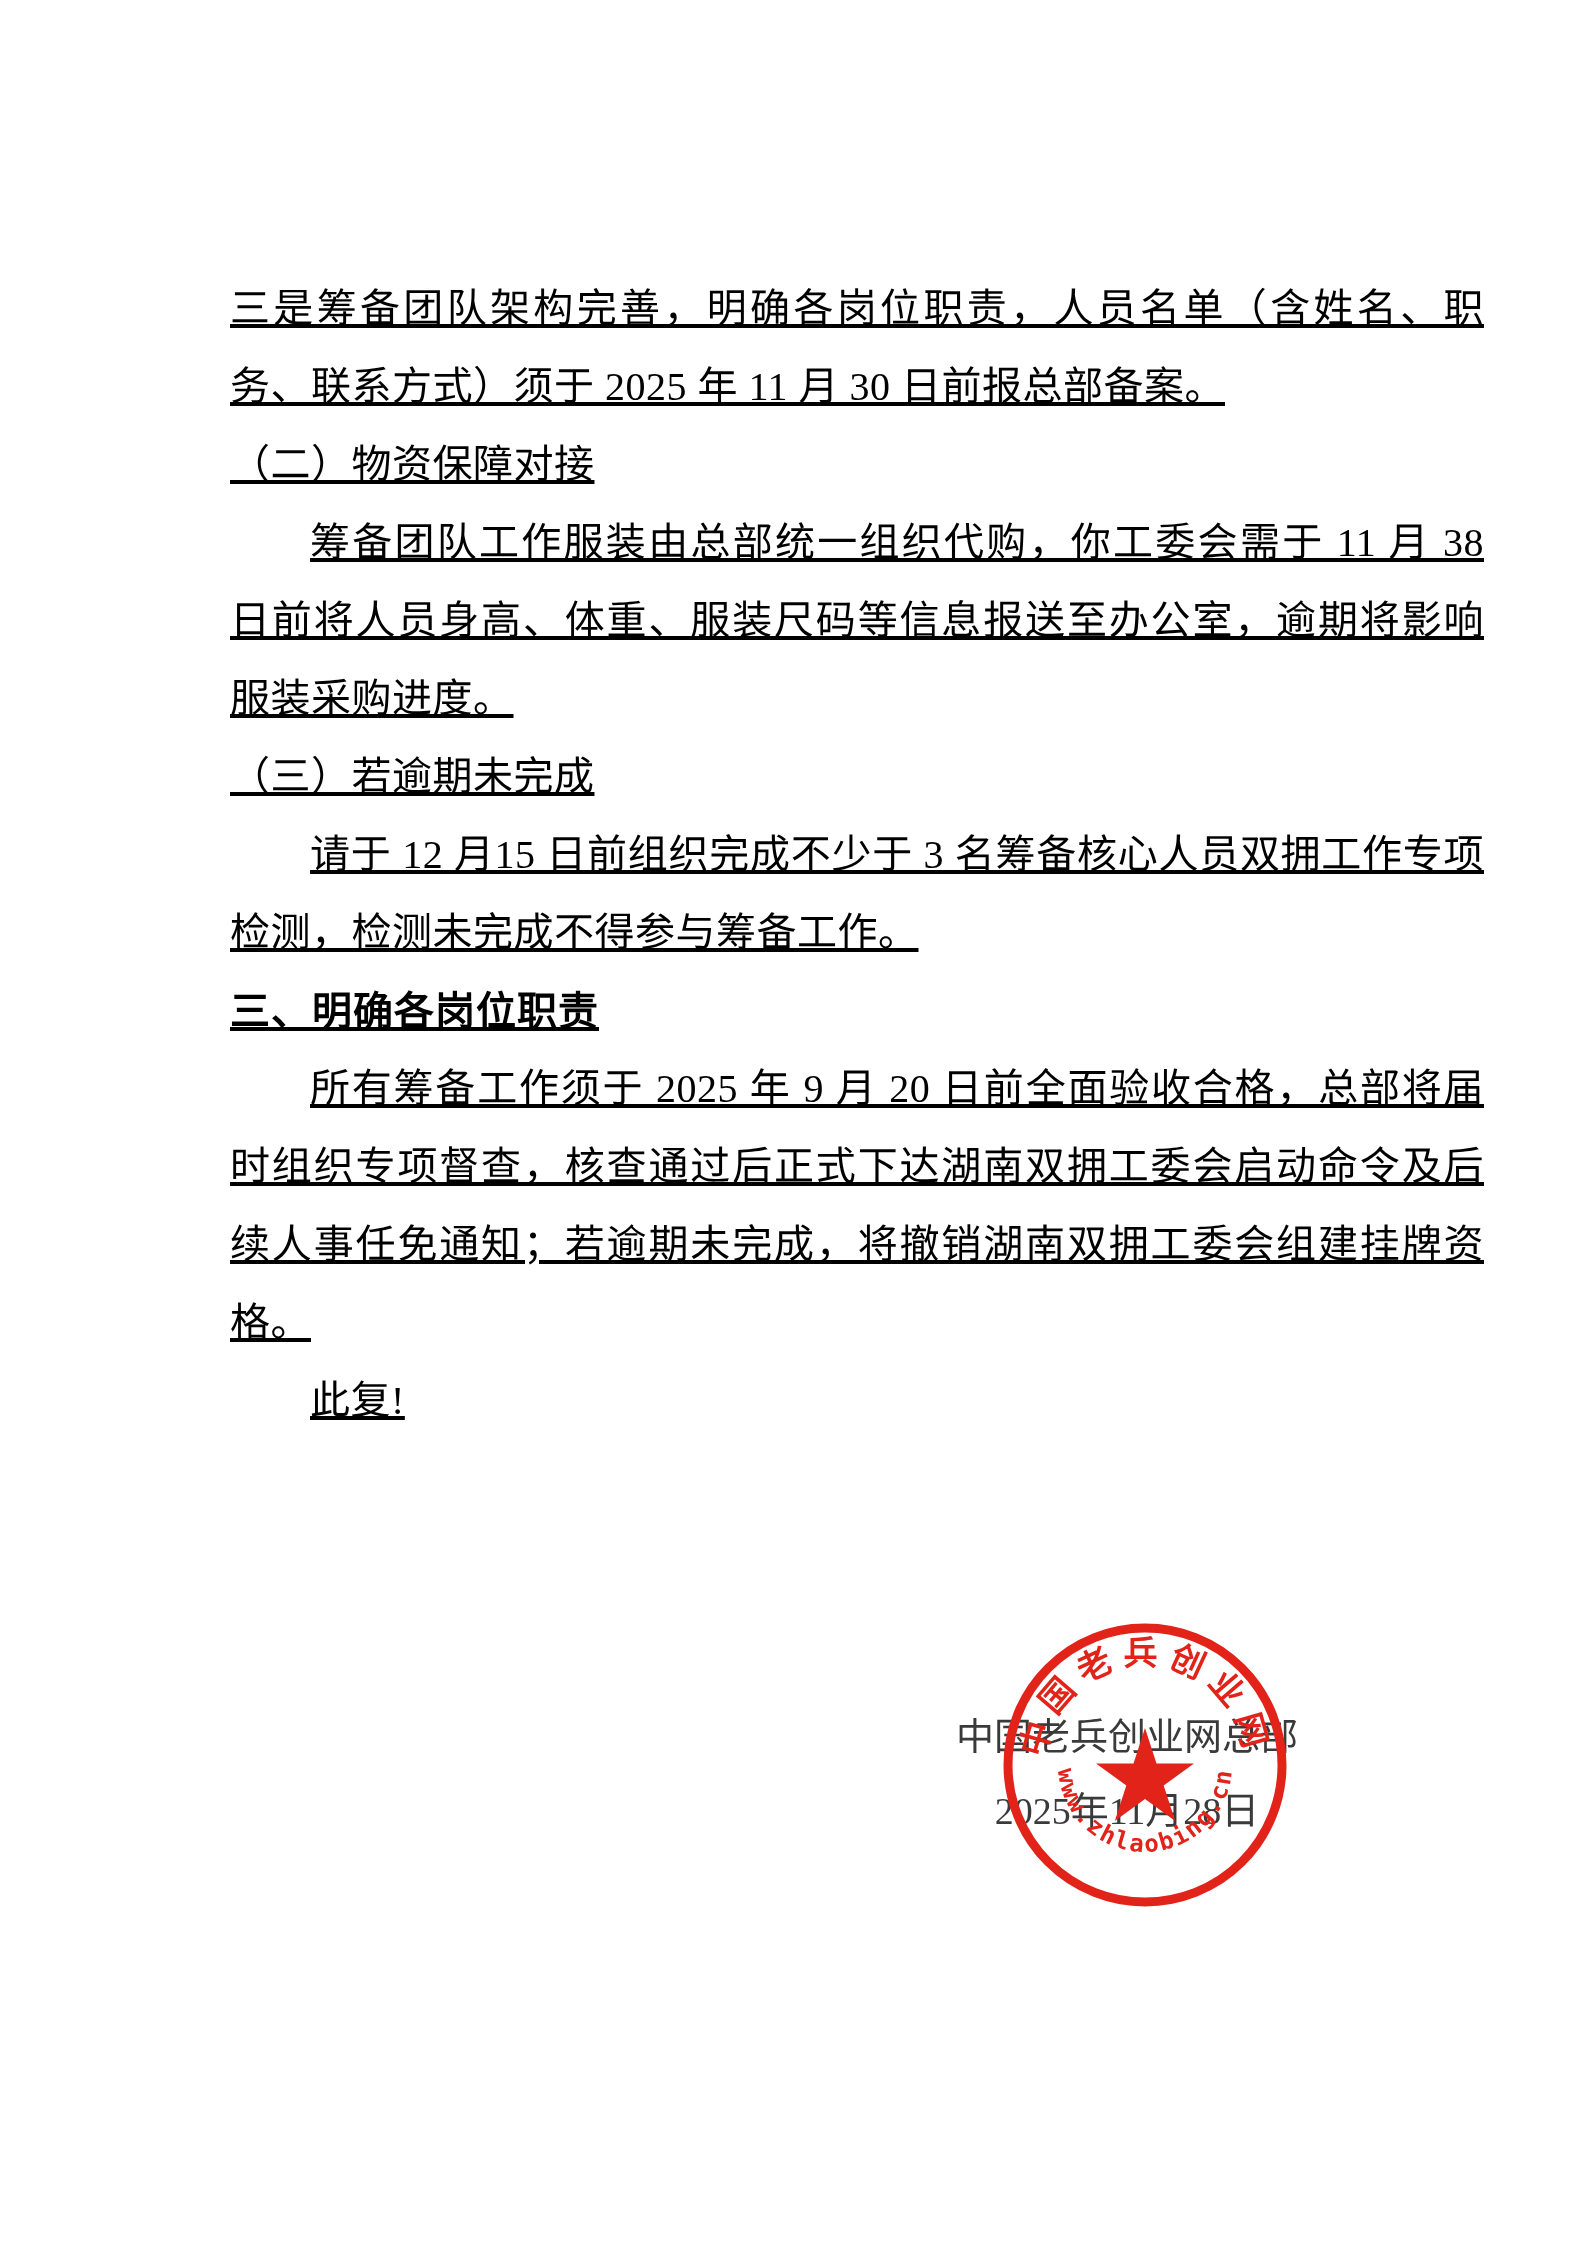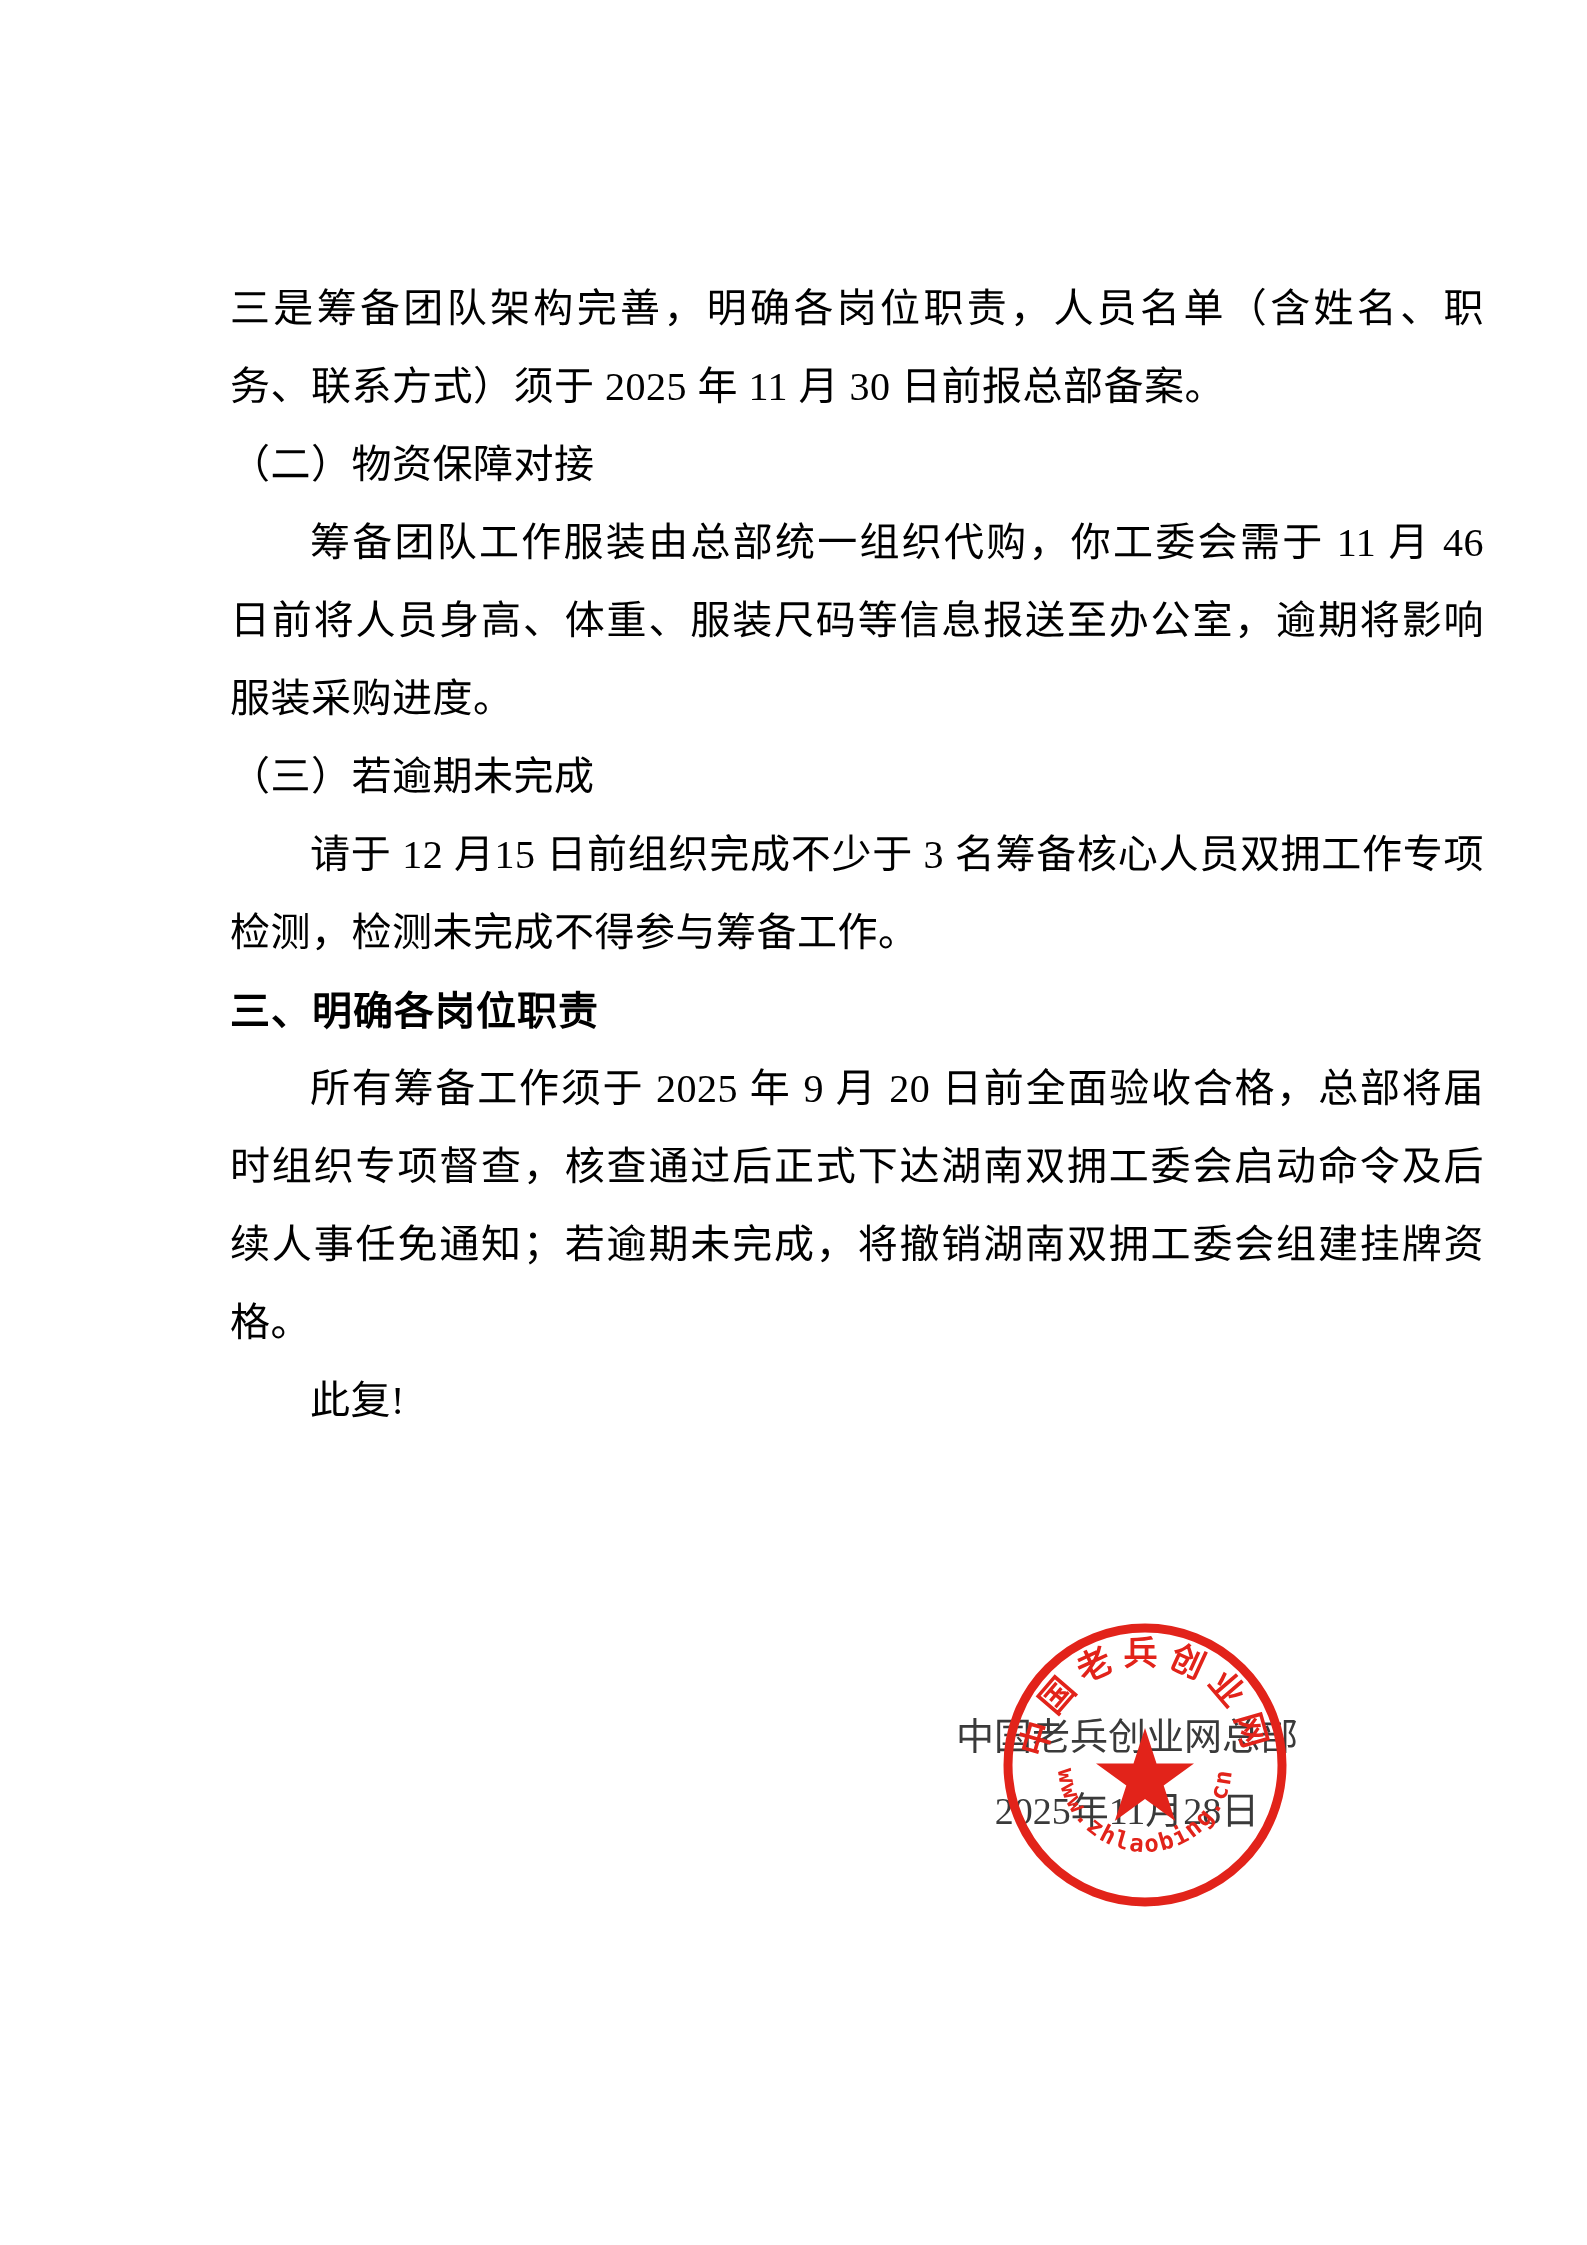--- a/index.html
+++ b/index.html
@@ -16,20 +16,21 @@
     overflow: hidden;
   }
 
   .page {
     position: absolute;
     left: 0; top: 0;
     width: 1587px;
     height: 2245px;
     box-sizing: border-box;
     padding: 270px 103px 0 230px;
+    text-decoration: underline;
   }
 
   .doc-body {
     font-size: 40px;
     line-height: 78px;
     letter-spacing: 0.5px;
     text-align: justify;
     text-justify: inter-ideograph;
   }
 
@@ -86,21 +87,21 @@
   .seal svg { display: block; }
 </style>
 </head>
 <body>
 
 <div class="page">
 
   <div class="doc-body">
     <p class="para indent1">三是筹备团队架构完善，明确各岗位职责，人员名单（含姓名、职务、联系方式）须于 2025 年 11 月 30 日前报总部备案。</p>
     <p class="para sub-head">（二）物资保障对接</p>
-    <p class="para indent2">筹备团队工作服装由总部统一组织代购，你工委会需于 11 月 46 日前将人员身高、体重、服装尺码等信息报送至办公室，逾期将影响服装采购进度。</p>
+    <p class="para indent2">筹备团队工作服装由总部统一组织代购，你工委会需于 11 月 38 日前将人员身高、体重、服装尺码等信息报送至办公室，逾期将影响服装采购进度。</p>
     <p class="para sub-head">（三）若逾期未完成</p>
     <p class="para indent2">请于 12 月15 日前组织完成不少于 3 名筹备核心人员双拥工作专项检测，检测未完成不得参与筹备工作。</p>
     <p class="para section-head">三、明确各岗位职责</p>
     <p class="para indent2">所有筹备工作须于 2025 年 9 月 20 日前全面验收合格，总部将届时组织专项督查，核查通过后正式下达湖南双拥工委会启动命令及后续人事任免通知；若逾期未完成，将撤销湖南双拥工委会组建挂牌资格。</p>
     <p class="para indent2">此复!</p>
   </div>
 
   <div class="sign-block">
     <div class="sign-line">中国老兵创业网总部</div>
     <div class="sign-line">2025年11月28日</div>

